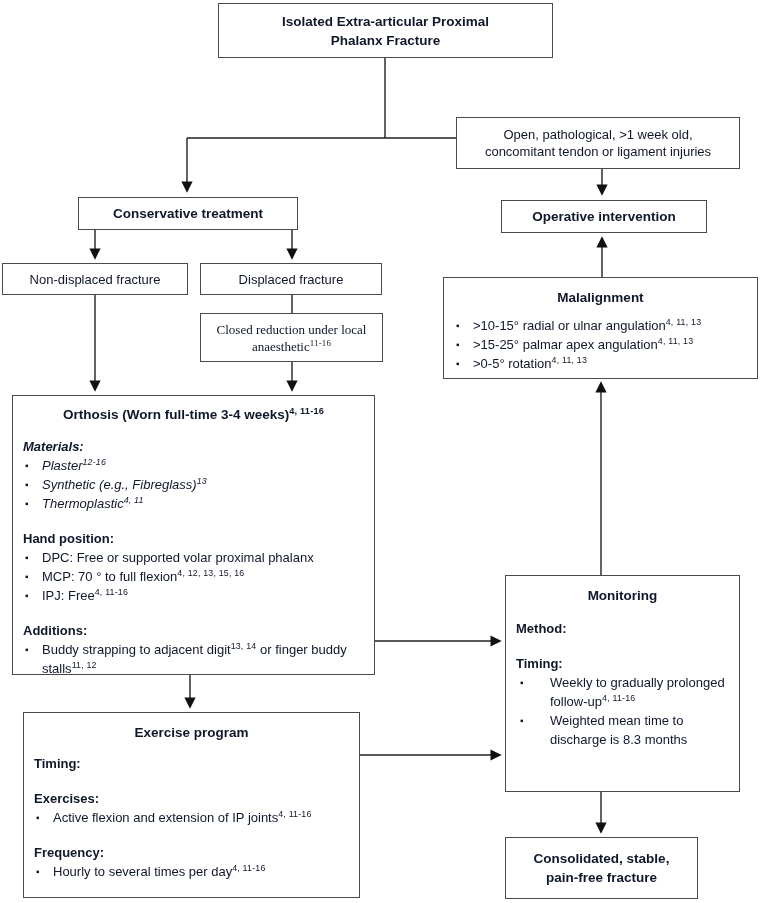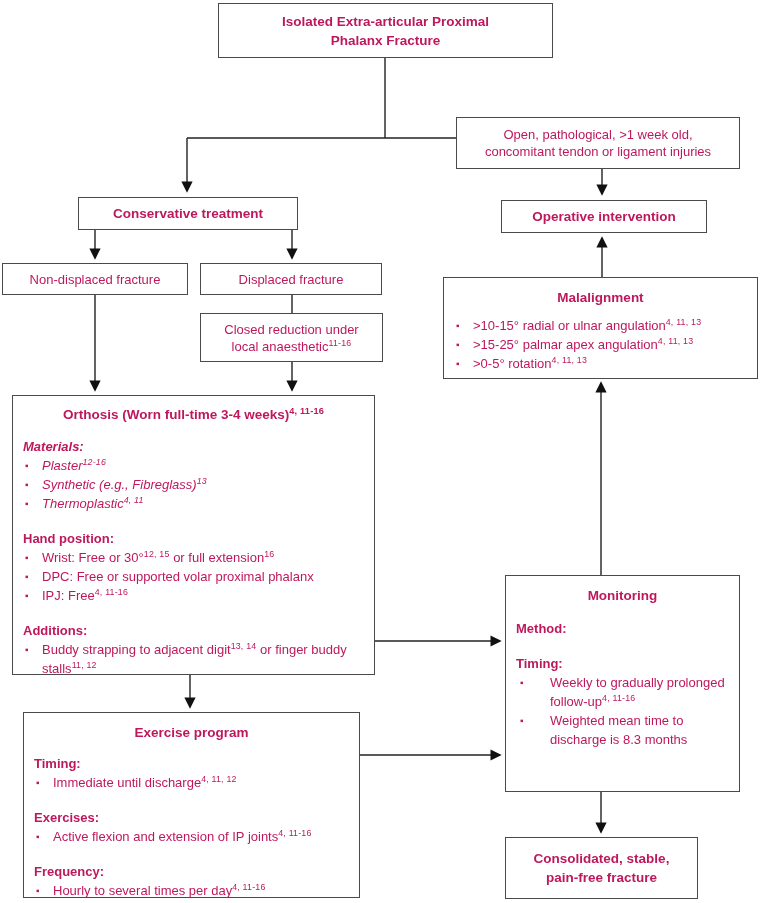--- a/index.html
+++ b/index.html
@@ -1,21 +1,21 @@
 <!DOCTYPE html>
 <html><head>
 <meta charset="utf-8">
 <style>
   html,body{margin:0;padding:0;background:#ffffff;}
   .canvas{
     position:relative;
     width:762px;height:903px;
     background:#ffffff;
     font-family:"Liberation Sans","DejaVu Sans",sans-serif;
-    color:#be185d;
+    color:#0f172a;
     overflow:hidden;
   }
   svg.connectors{position:absolute;left:0;top:0;width:762px;height:903px;}
   svg.connectors line{stroke:#222;stroke-width:1.4;}
 
   .box{
     position:absolute;
     background:#ffffff;
     border:1px solid #4a4a4a;
     box-sizing:border-box;
@@ -93,21 +93,21 @@
 
   <div class="box label-box" style="left:200px;top:263px;width:182px;height:32px;">
     <span>Displaced fracture</span>
   </div>
 
   <div class="box label-box" style="left:2px;top:263px;width:186px;height:32px;">
     <span>Non-displaced fracture</span>
   </div>
 
   <div class="box label-box" style="left:200px;top:313px;width:183px;height:49px;text-align:center;">
-    <span style="max-width:160px;">Closed reduction under local anaesthetic<sup>11-16</sup></span>
+    <span style="max-width:160px;font-family:Liberation Serif, serif;">Closed reduction under local anaesthetic<sup>11-16</sup></span>
   </div>
 
   <div class="box content-box" style="left:443px;top:277px;width:315px;height:102px;padding-top:10px;">
     <div class="content-title">Malalignment</div>
     <div style="margin-top:9px;">
       <div class="item">
         <span class="item-text">&gt;10-15° radial or ulnar angulation<sup>4, 11, 13</sup></span>
       </div>
       <div class="item">
         <span class="item-text">&gt;15-25° palmar apex angulation<sup>4, 11, 13</sup></span>
@@ -130,46 +130,43 @@
         <span class="item-text">Synthetic (e.g., Fibreglass)<sup>13</sup></span>
       </div>
       <div class="item">
         <span class="item-text">Thermoplastic<sup>4, 11</sup></span>
       </div>
     </div>
 
     <div class="section">
       <div class="section-heading">Hand position:</div>
       <div class="item">
-        <span class="item-text">Wrist: Free or 30°<sup>12, 15</sup> or full extension<sup>16</sup></span>
-      </div>
-      <div class="item">
         <span class="item-text">DPC: Free or supported volar proximal phalanx</span>
+      </div>
+      <div class="item">
+        <span class="item-text">MCP: 70 ° to full flexion<sup>4, 12, 13, 15, 16</sup></span>
       </div>
       <div class="item">
         <span class="item-text">IPJ: Free<sup>4, 11-16</sup></span>
       </div>
     </div>
 
     <div class="section">
       <div class="section-heading">Additions:</div>
       <div class="item">
         <span class="item-text">Buddy strapping to adjacent digit<sup>13, 14</sup> or finger buddy stalls<sup>11, 12</sup></span>
       </div>
     </div>
   </div>
 
   <div class="box content-box" style="left:23px;top:712px;width:337px;height:186px;padding-top:10px;">
     <div class="content-title">Exercise program</div>
 
     <div class="section" style="margin-top:12px;">
       <div class="section-heading">Timing:</div>
-      <div class="item">
-        <span class="item-text">Immediate until discharge<sup>4, 11, 12</sup></span>
-      </div>
     </div>
 
     <div class="section">
       <div class="section-heading">Exercises:</div>
       <div class="item">
         <span class="item-text">Active flexion and extension of IP joints<sup>4, 11-16</sup></span>
       </div>
     </div>
 
     <div class="section">

